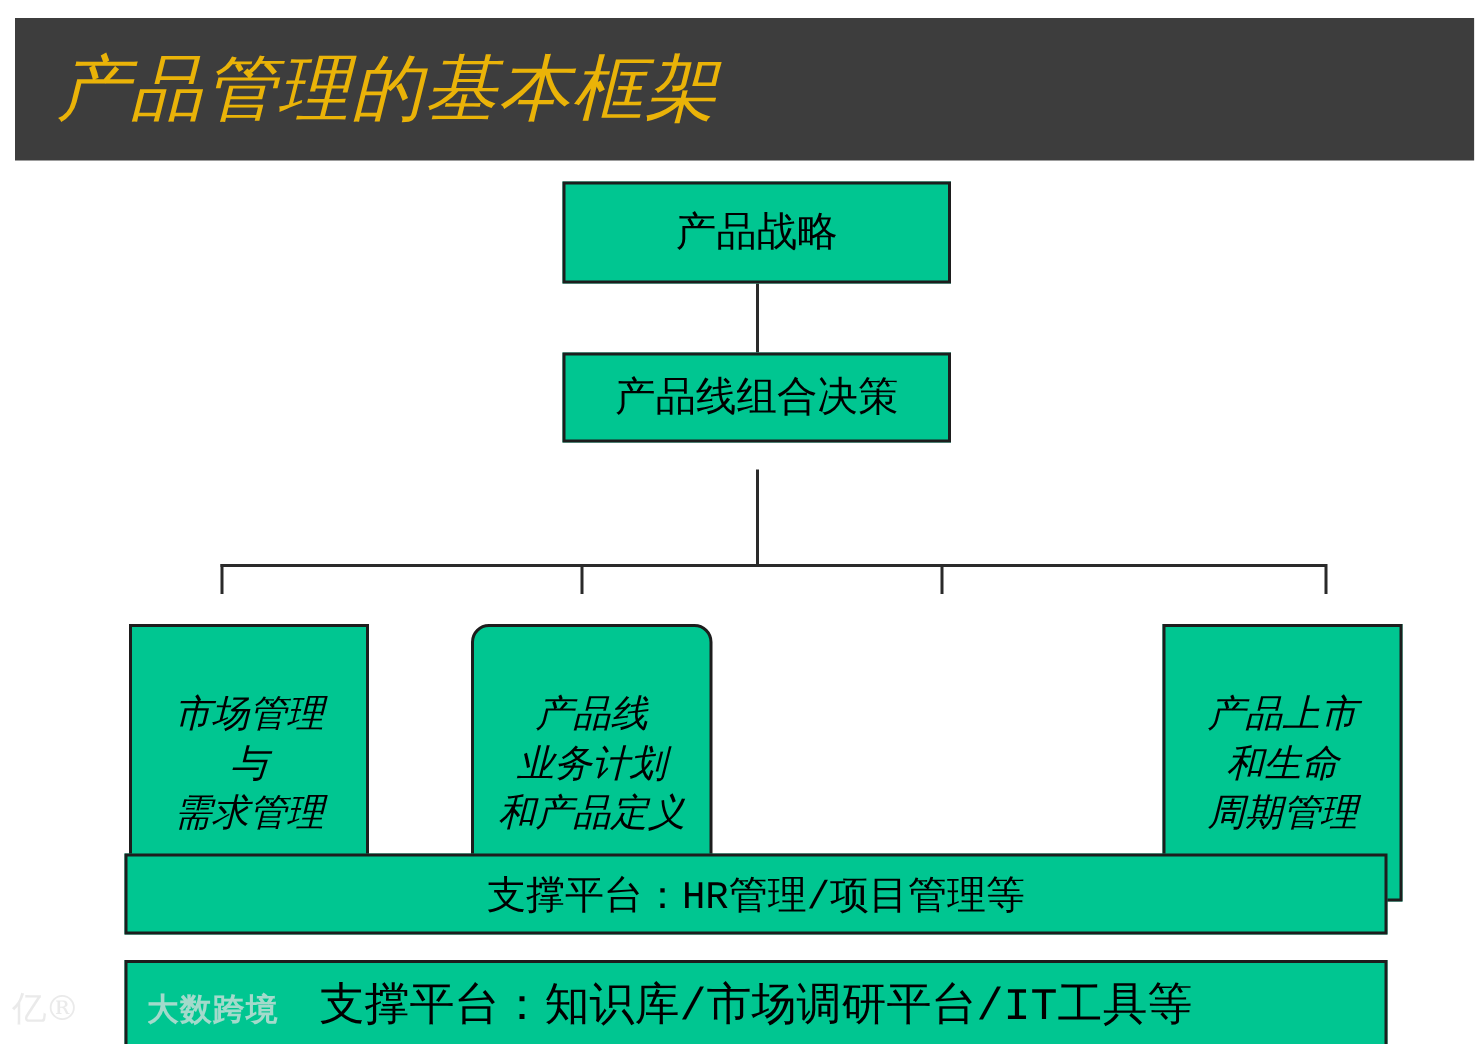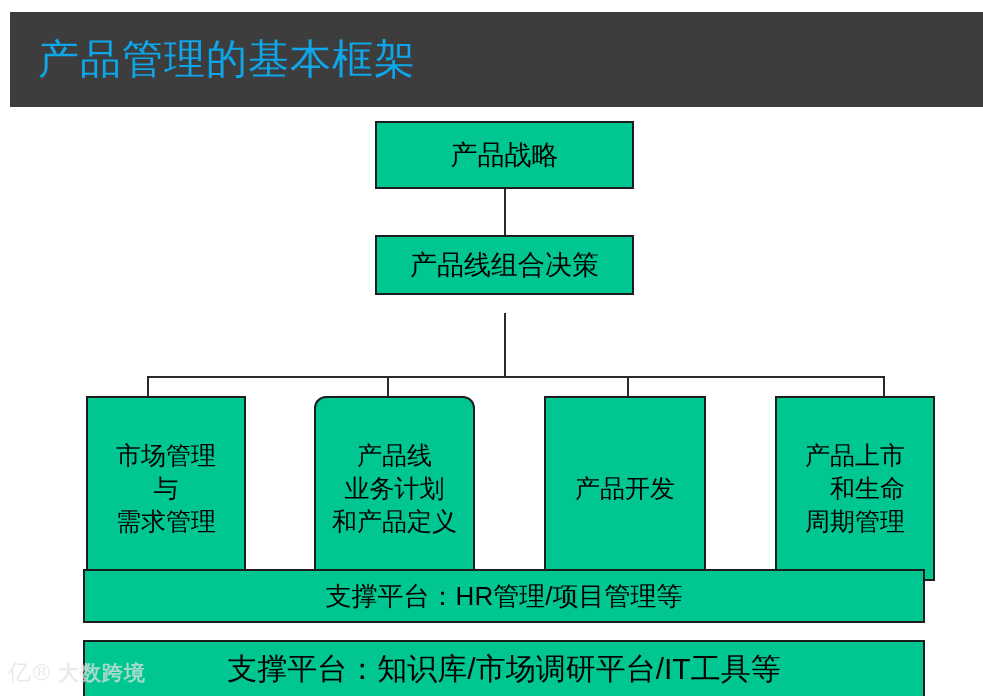--- a/index.html
+++ b/index.html
@@ -26,26 +26,27 @@
     width: 973px;
     height: 95px;
     background: #3d3d3d;
     box-sizing: border-box;
   }
   #title-text {
     position: absolute;
     left: 28px;
     top: 50%;
     transform: translateY(-50%);
-    color: #0ea5e9;
-    font-size: 41px;
+    color: #eab308;
+    font-size: 48px;
     line-height: 1.1;
     letter-spacing: 1px;
     white-space: nowrap;
     font-family: "DejaVu Serif", "Liberation Serif", serif;
+    font-style: italic;
   }
 
   
   .node {
     position: absolute;
     background: #00c691;
     border: 2px solid #1d1d1d;
     box-sizing: border-box;
     display: flex;
     align-items: center;
@@ -69,39 +70,39 @@
   
   #node-portfolio {
     left: 375px;
     top: 235px;
     width: 259px;
     height: 60px;
     font-size: 27px;
   }
 
   
-  .leaf { top: 396px; height: 185px; font-size: 25px; }
+  .leaf { top: 416px; height: 185px; font-size: 25px; font-style: italic; }
   #node-market      { left: 86px;  width: 160px; }
   #node-planning    { left: 314px; width: 161px; border-radius: 12px; }
   #node-development { left: 544px; width: 162px; }
-  #node-launch      { left: 775px; width: 160px; text-align: right; }
+  #node-launch      { left: 775px; width: 160px; }
 
   
   .bar {
     position: absolute;
     left: 83px;
     width: 842px;
     background: #00c691;
     border: 2px solid #1d1d1d;
     box-sizing: border-box;
     display: flex;
     align-items: center;
     justify-content: center;
     color: #000000;
-    font-family: Liberation Sans, sans-serif;
+    font-family: Liberation Mono, monospace;
     white-space: nowrap;
   }
   #bar-hr  { top: 569px; height: 54px; font-size: 26px; }
   #bar-kb  { top: 640px; height: 58px; font-size: 30px; }
 
   
   .conn {
     position: absolute;
     background: #2a2a2a;
   }
@@ -132,20 +133,21 @@
     color: #e2e2e2;
     font-family: "DejaVu Serif", "Liberation Serif", serif;
     letter-spacing: -1px;
   }
   #watermark-text {
     font-size: 21px;
     color: #e2e2e2;
     font-family: "DejaVu Sans", "Liberation Sans", sans-serif;
     font-weight: bold;
     letter-spacing: 1px;
+    margin-left: 40px;
   }
 </style>
 </head>
 <body>
 
 <div id="slide">
 
   <div id="title-bar">
     <div id="title-text">产品管理的基本框架</div>
   </div>
@@ -161,21 +163,20 @@
   <div class="node" id="node-strategy">产品战略</div>
 
   <div class="node" id="node-portfolio">产品线组合决策</div>
 
   <div class="node leaf" id="node-market">市场管理
 与
 需求管理</div>
   <div class="node leaf" id="node-planning">产品线
 业务计划
 和产品定义</div>
-  <div class="node leaf" id="node-development">产品开发</div>
   <div class="node leaf" id="node-launch">产品上市
 和生命
 周期管理</div>
 
   <div class="bar" id="bar-hr">支撑平台：HR管理/项目管理等</div>
   <div class="bar" id="bar-kb">支撑平台：知识库/市场调研平台/IT工具等</div>
 
   <div id="watermark">
     <span id="watermark-mark">亿®</span>
     <span id="watermark-text">大数跨境</span>

